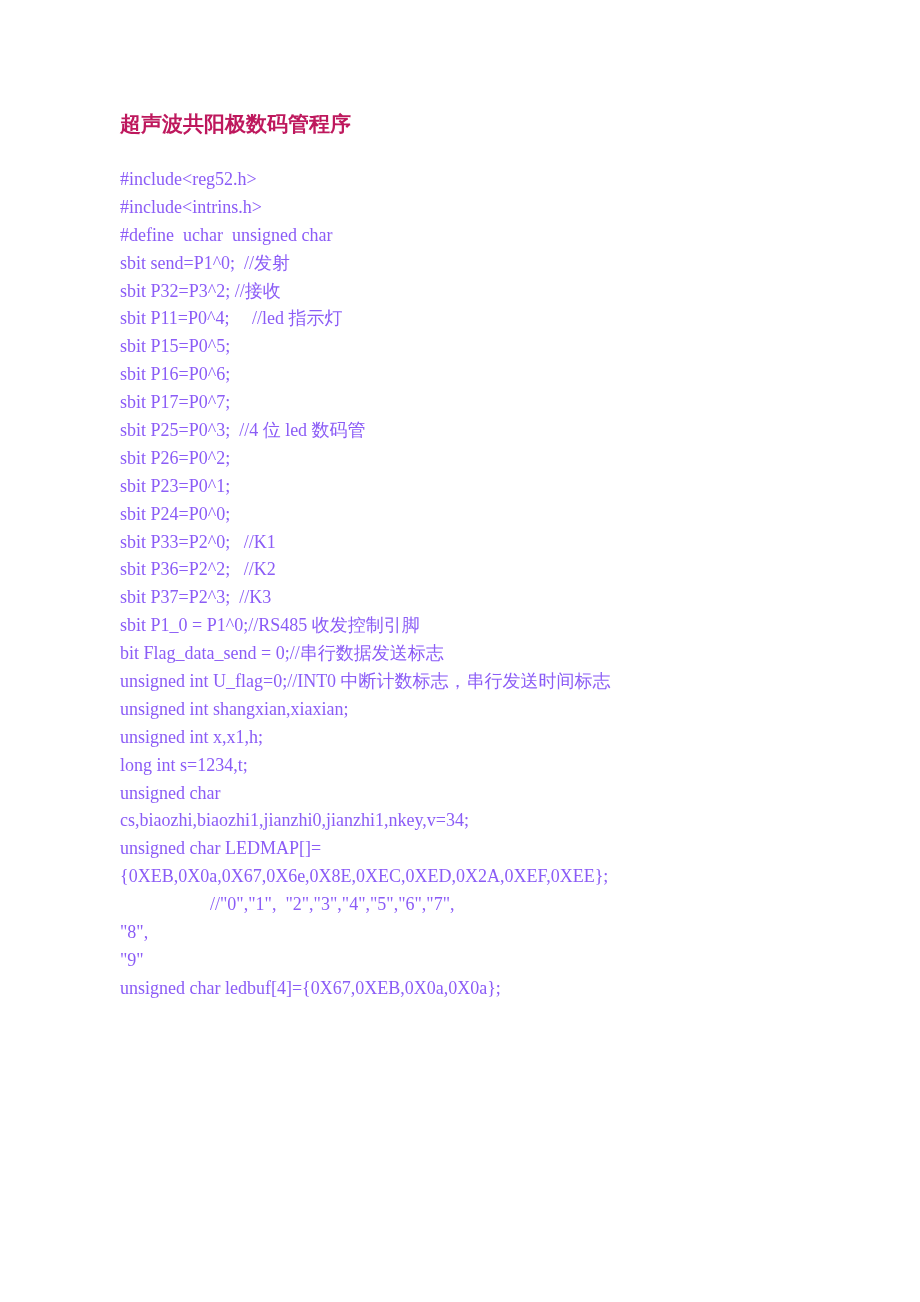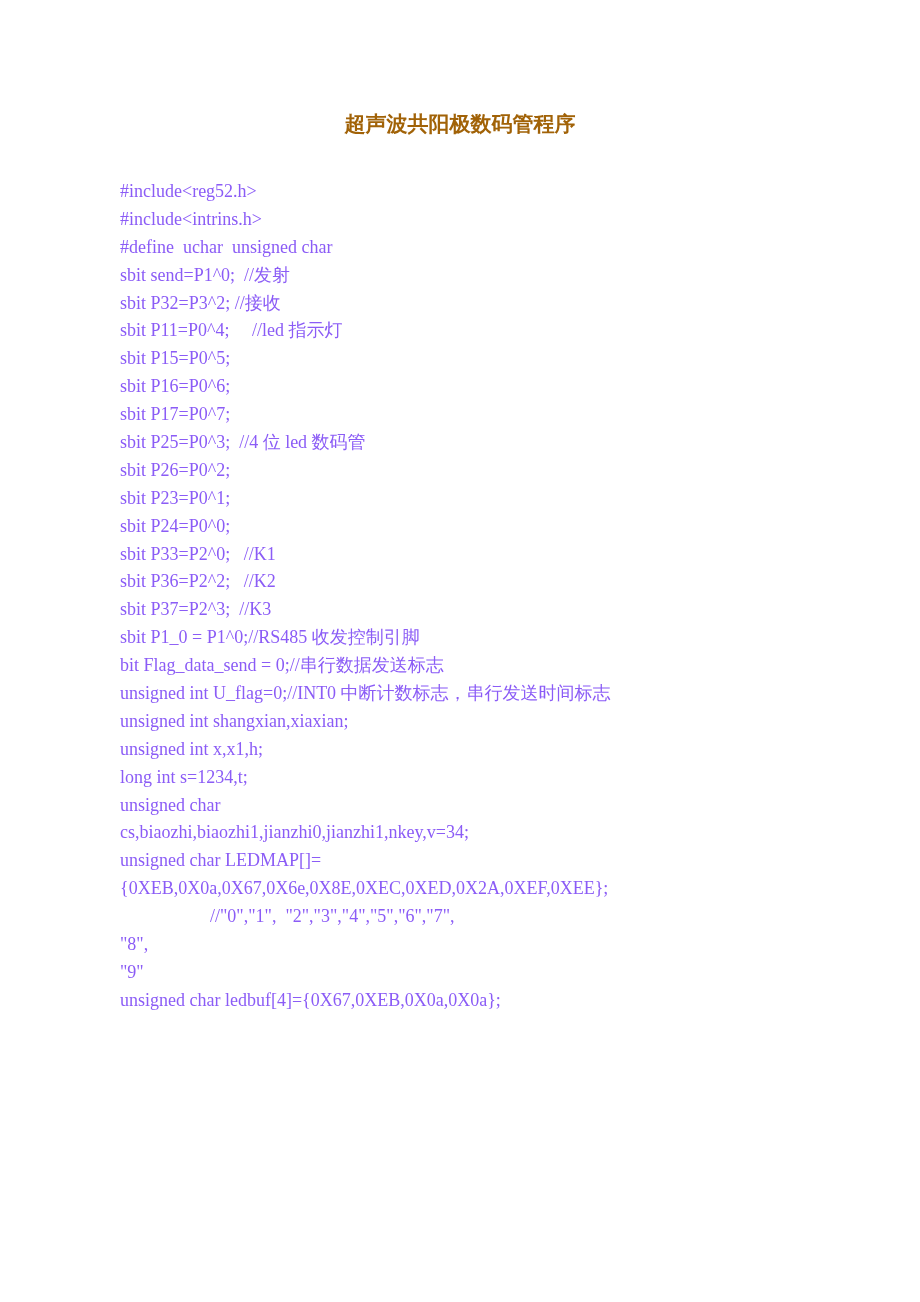--- a/index.html
+++ b/index.html
@@ -8,26 +8,26 @@
     background: #ffffff;
     font-family: "SimSun", "宋体", serif;
     width: 920px;
   }
   .page {
     padding: 110px 120px 60px 120px;
     box-sizing: border-box;
     width: 920px;
   }
   .title {
-    text-align: center;
+    text-align: left;
     font-family: "SimHei", "黑体", sans-serif;
     font-weight: bold;
     font-size: 21px;
-    margin-bottom: 40px;
-    color: #a16207;
+    margin-bottom: 28px;
+    color: #be185d;
   }
   .code {
     font-family: Liberation Serif, serif;
     font-size: 18px;
     line-height: 1.55;
     color: #8b5cf6;
     white-space: pre-wrap;
     word-break: break-all;
   }
 </style>

